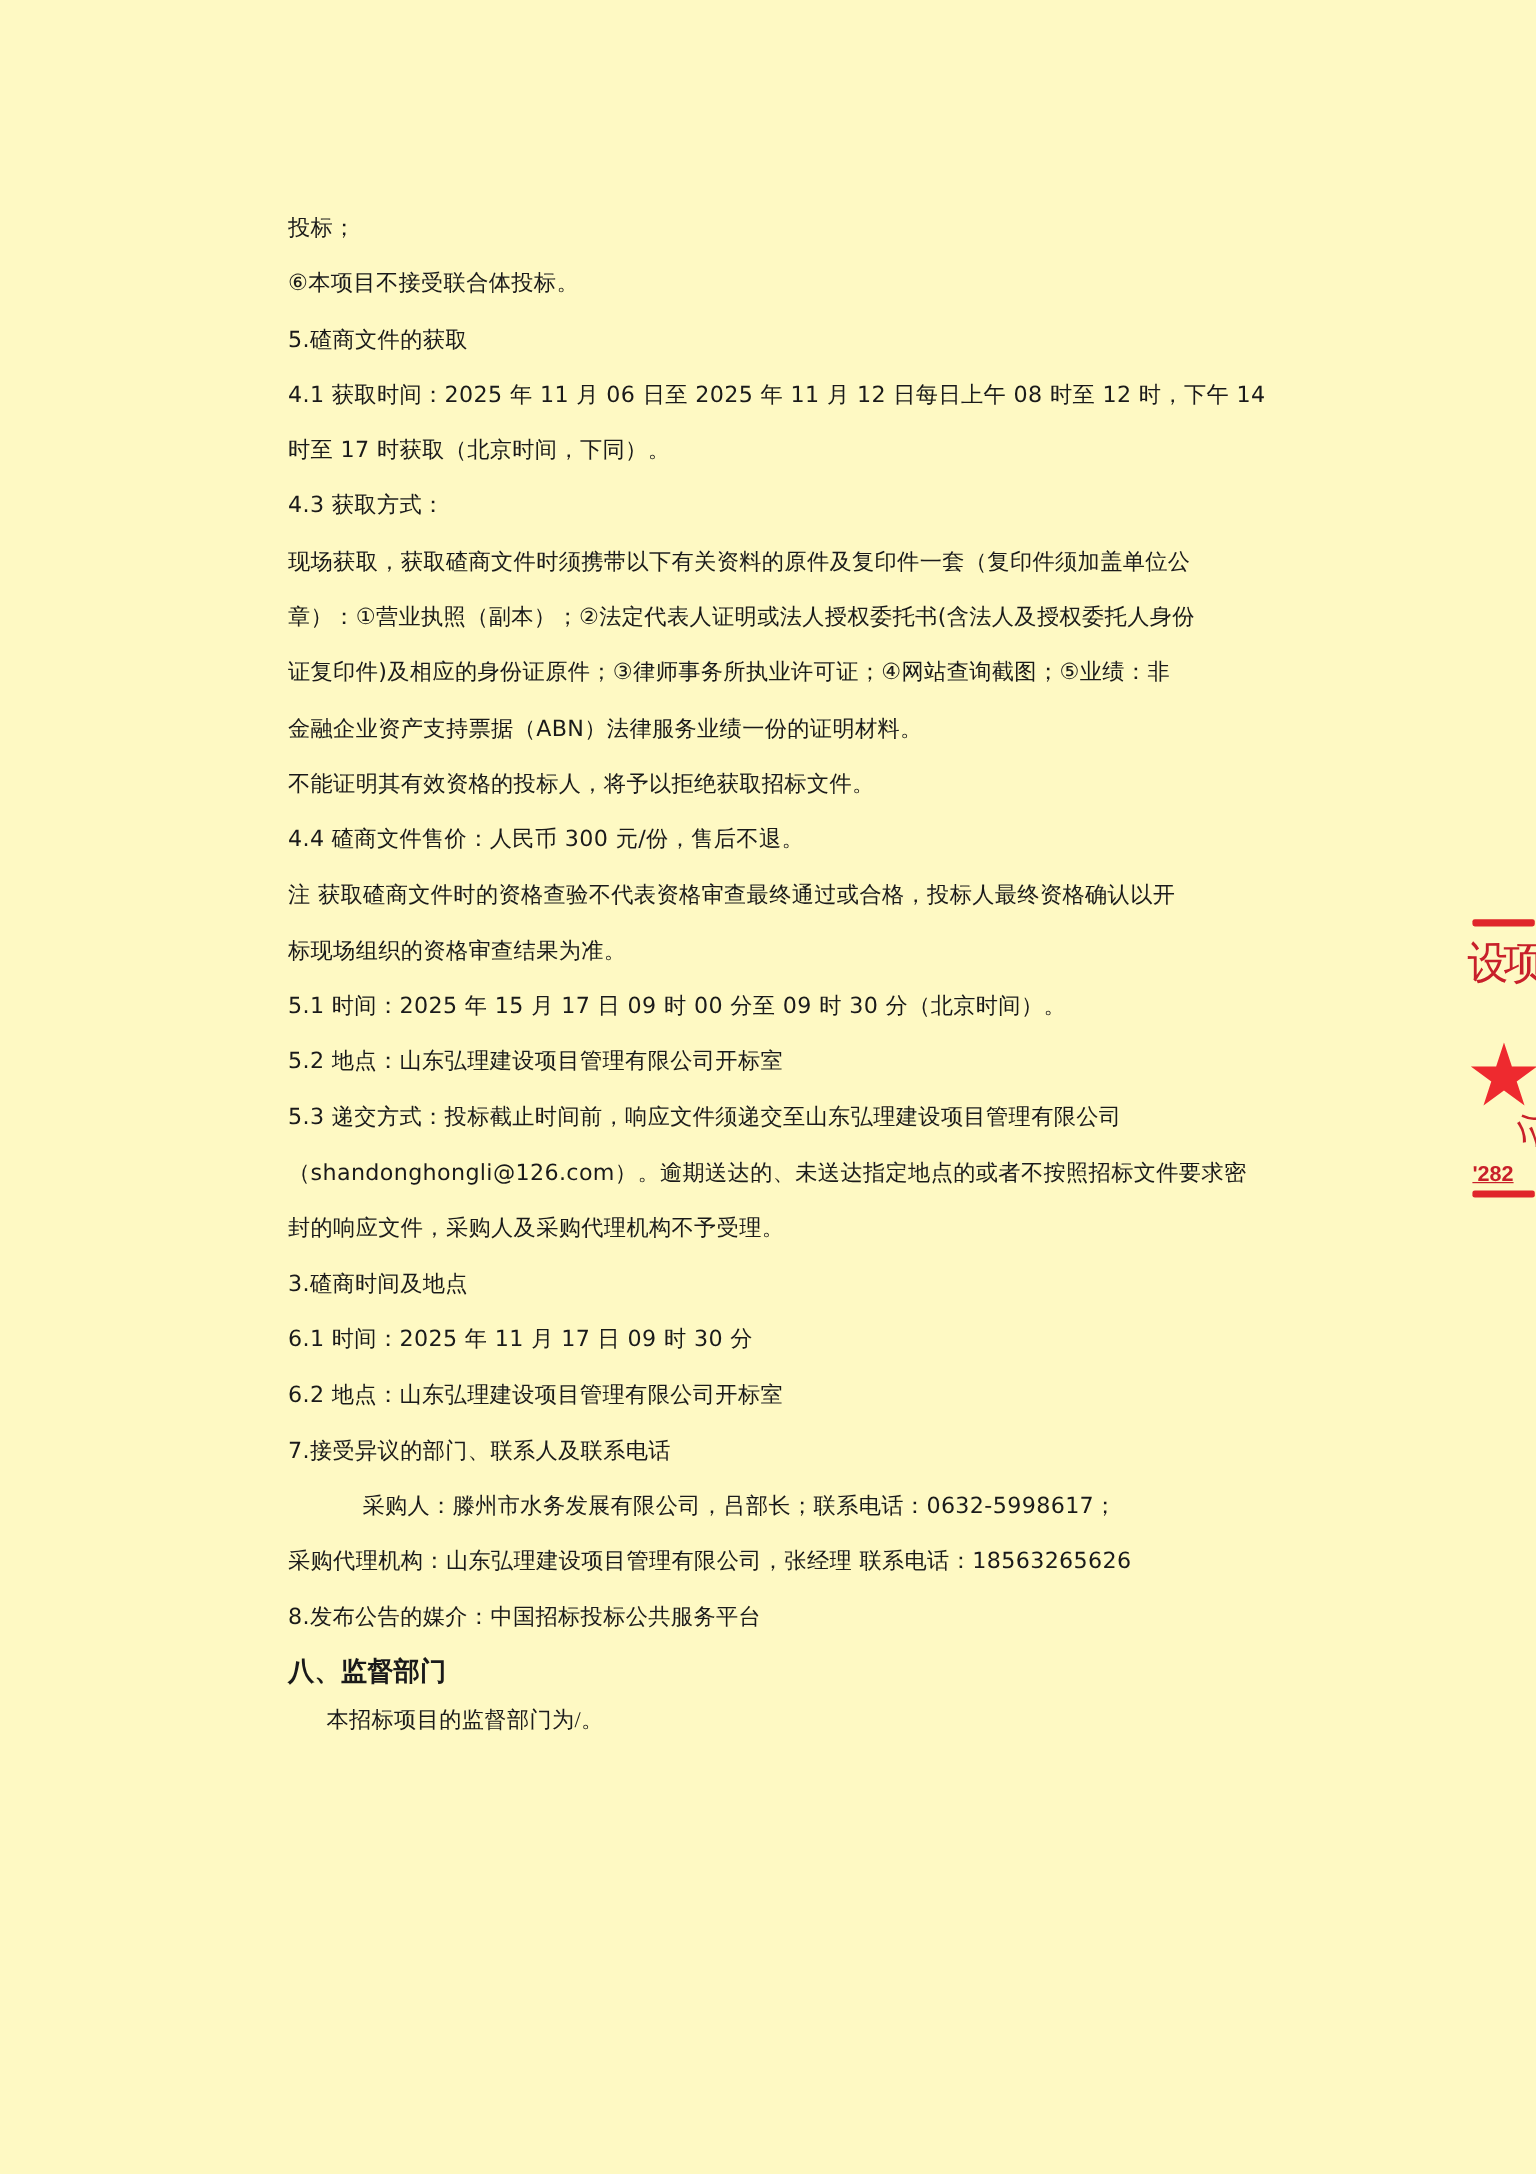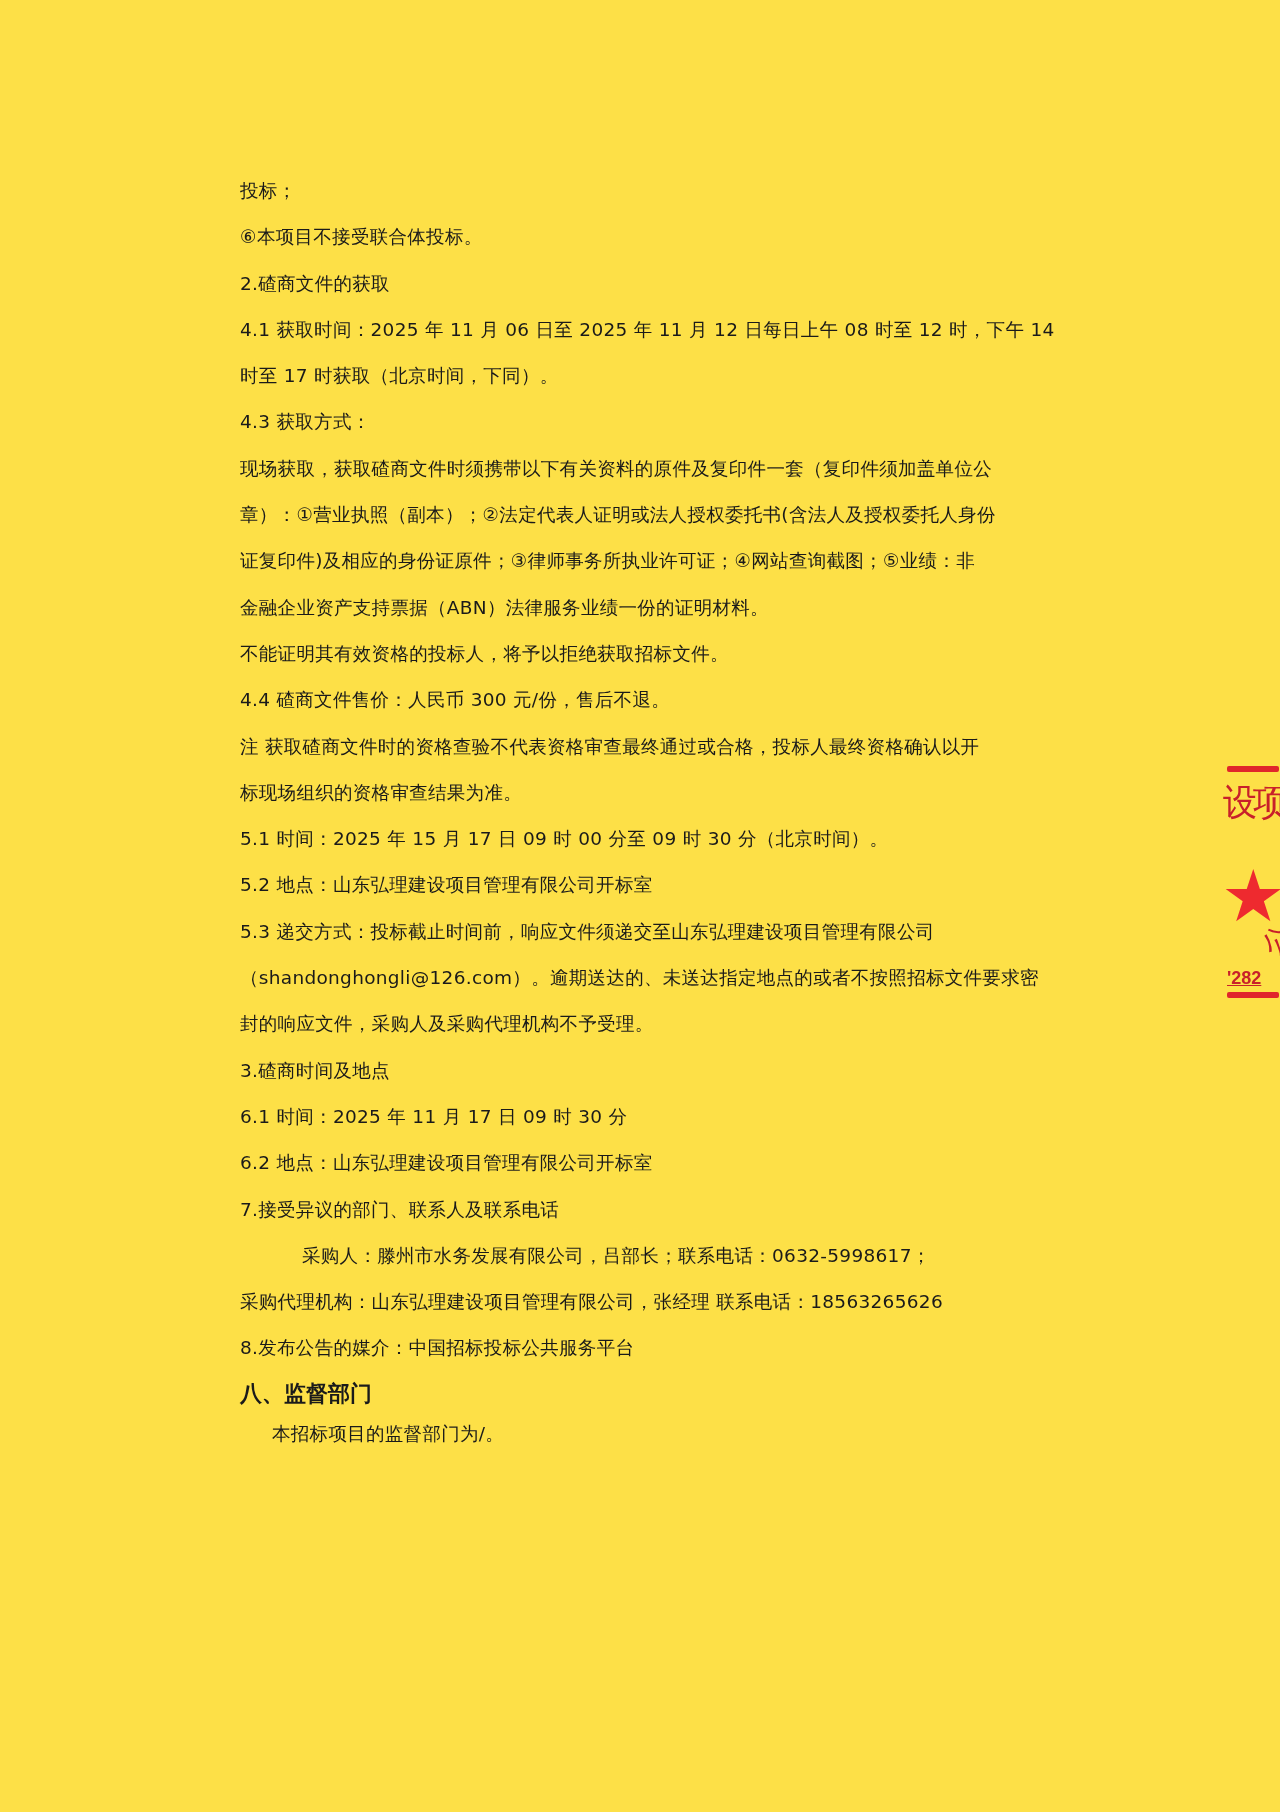--- a/index.html
+++ b/index.html
@@ -13,21 +13,21 @@
       position: relative;
       overflow: hidden;
       font-family: "DejaVu Sans", "Liberation Sans", sans-serif;
       color: #1a1a1a;
     }
     .page {
       position: absolute;
       left: 0; top: 0;
       width: 1280px;
       height: 1812px;
-      background: #fde047;
+      background: #fef9c3;
     }
     .content {
       position: absolute;
       left: 240px;
       top: 168px;
       width: 820px;
     }
     .line {
       font-size: 18.5px;
       line-height: 46.3px;
@@ -36,21 +36,21 @@
       letter-spacing: 0.3px;
     }
     .indent-purchaser { padding-left: 62px; }
     .heading {
       font-size: 22px;
       font-weight: bold;
       line-height: 44px;
       height: 44px;
       white-space: nowrap;
     }
-    .indent-body { padding-left: 32px; line-height: 36px; height: 36px; }
+    .indent-body { padding-left: 32px; line-height: 36px; height: 36px; font-family: Liberation Serif, serif; }
 
     
     .stamp {
       position: absolute;
       left: 1188px;
       top: 760px;
       width: 92px;
       height: 250px;
       margin-left: 33px;
     }
@@ -101,21 +101,21 @@
       transform: rotate(-50deg);
     }
   </style>
 </head>
 <body>
 
 <div class="page">
   <div class="content">
     <div class="line">投标；</div>
     <div class="line">⑥本项目不接受联合体投标。</div>
-    <div class="line">2.碴商文件的获取</div>
+    <div class="line">5.碴商文件的获取</div>
     <div class="line">4.1   获取时间：2025 年 11 月 06 日至 2025 年 11 月 12 日每日上午 08 时至 12 时，下午 14</div>
     <div class="line">时至 17 时获取（北京时间，下同）。</div>
     <div class="line">4.3   获取方式：</div>
     <div class="line">现场获取，获取碴商文件时须携带以下有关资料的原件及复印件一套（复印件须加盖单位公</div>
     <div class="line">章）：①营业执照（副本）；②法定代表人证明或法人授权委托书(含法人及授权委托人身份</div>
     <div class="line">证复印件)及相应的身份证原件；③律师事务所执业许可证；④网站查询截图；⑤业绩：非</div>
     <div class="line">金融企业资产支持票据（ABN）法律服务业绩一份的证明材料。</div>
     <div class="line">不能证明其有效资格的投标人，将予以拒绝获取招标文件。</div>
     <div class="line">4.4 碴商文件售价：人民币 300 元/份，售后不退。</div>
     <div class="line">注 获取碴商文件时的资格查验不代表资格审查最终通过或合格，投标人最终资格确认以开</div>

